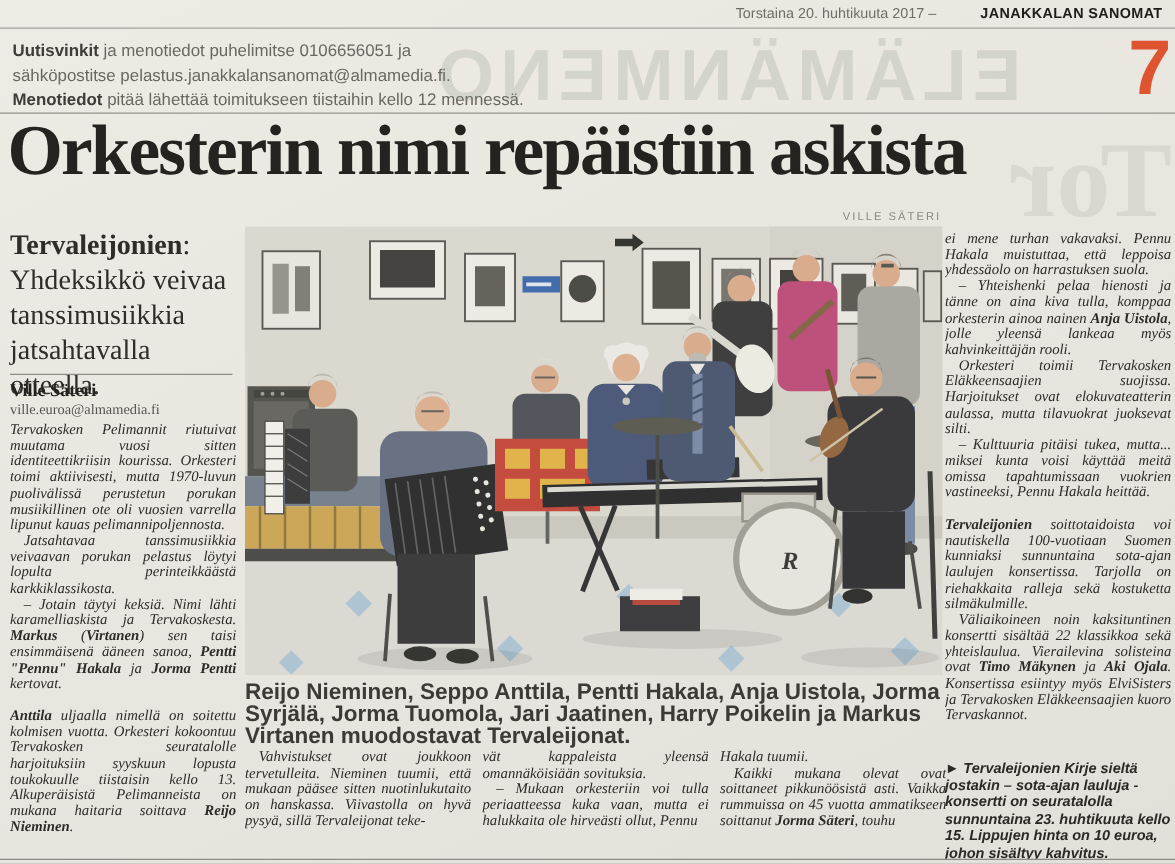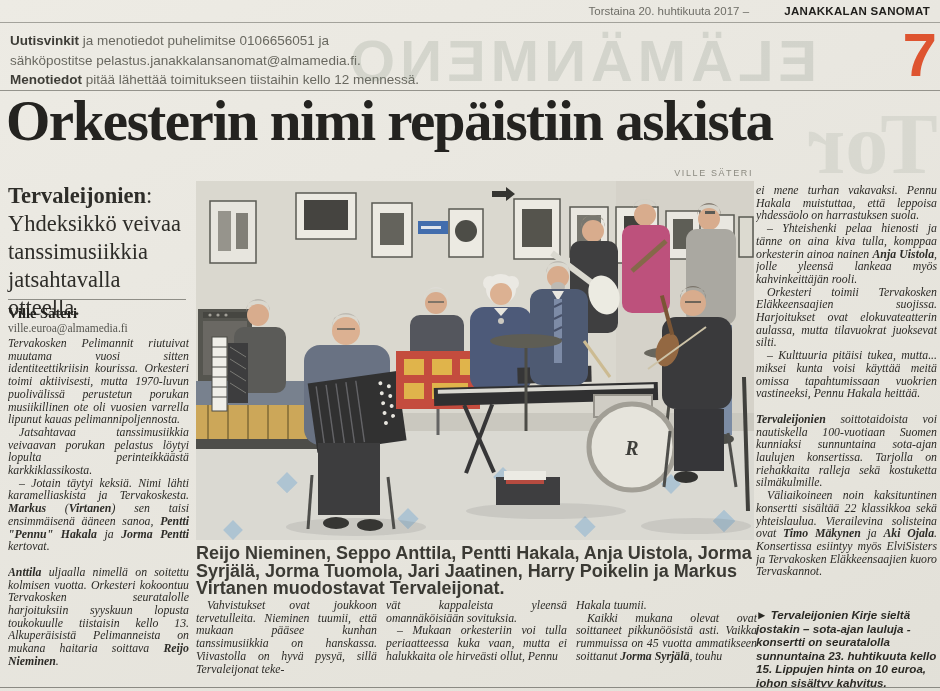--- a/index.html
+++ b/index.html
@@ -347,29 +347,29 @@
 
   <div class="caption">Reijo Nieminen, Seppo Anttila, Pentti Hakala, Anja Uistola, Jorma Syrjälä, Jorma Tuomola, Jari Jaatinen, Harry Poikelin ja Markus Virtanen muodostavat Tervaleijonat.</div>
 
   <div class="col col1">
       <p class="apara">Tervakosken Pelimannit riutuivat muutama vuosi sitten identiteettikriisin kourissa. Orkesteri toimi aktiivisesti, mutta 1970-luvun puolivälissä perustetun porukan musiikillinen ote oli vuosien varrella lipunut kauas pelimannipoljennosta.</p>
       <p class="apara indent">Jatsahtavaa tanssimusiikkia veivaavan porukan pelastus löytyi lopulta perinteikkäästä karkkiklassikosta.</p>
       <p class="apara indent">– Jotain täytyi keksiä. Nimi lähti karamelliaskista ja Tervakoskesta. <b>Markus</b> (<b>Virtanen</b>) sen taisi ensimmäisenä ääneen sanoa, <b>Pentti "Pennu" Hakala</b> ja <b>Jorma Pentti</b> kertovat.</p>
       <p class="apara section"><b>Anttila</b> uljaalla nimellä on soitettu kolmisen vuotta. Orkesteri kokoontuu Tervakosken seuratalolle harjoituksiin syyskuun lopusta toukokuulle tiistaisin kello 13. Alkuperäisistä Pelimanneista on mukana haitaria soittava <b>Reijo Nieminen</b>.</p>
     </div>
   <div class="col col2">
-      <p class="apara indent">Vahvistukset ovat joukkoon tervetulleita. Nieminen tuumii, että mukaan pääsee kunhan tanssimusiikkia on hanskassa. Viivastolla on hyvä pysyä, sillä Tervaleijonat teke-</p>
+      <p class="apara indent">Vahvistukset ovat joukkoon tervetulleita. Nieminen tuumii, että mukaan pääsee sitten nuotinlukutaito on hanskassa. Viivastolla on hyvä pysyä, sillä Tervaleijonat teke-</p>
     </div>
   <div class="col col3">
       <p class="apara">vät kappaleista yleensä omannäköisiään sovituksia.</p>
       <p class="apara indent">– Mukaan orkesteriin voi tulla periaatteessa kuka vaan, mutta ei halukkaita ole hirveästi ollut, Pennu</p>
     </div>
   <div class="col col4">
       <p class="apara">Hakala tuumii.</p>
-      <p class="apara indent">Kaikki mukana olevat ovat soittaneet pikkunöösistä asti. Vaikka rummuissa on 45 vuotta ammatikseen soittanut <b>Jorma Syrjälä</b>, touhu</p>
+      <p class="apara indent">Kaikki mukana olevat ovat soittaneet pikkunöösistä asti. Vaikka rummuissa on 45 vuotta ammatikseen soittanut <b>Jorma Säteri</b>, touhu</p>
     </div>
   <div class="col col5">
       <p class="apara">ei mene turhan vakavaksi. Pennu Hakala muistuttaa, että leppoisa yhdessäolo on harrastuksen suola.</p>
       <p class="apara indent">– Yhteishenki pelaa hienosti ja tänne on aina kiva tulla, komppaa orkesterin ainoa nainen <b>Anja Uistola</b>, jolle yleensä lankeaa myös kahvinkeittäjän rooli.</p>
       <p class="apara indent">Orkesteri toimii Tervakosken Eläkkeensaajien suojissa. Harjoitukset ovat elokuvateatterin aulassa, mutta tilavuokrat juoksevat silti.</p>
       <p class="apara indent">– Kulttuuria pitäisi tukea, mutta... miksei kunta voisi käyttää meitä omissa tapahtumissaan vuokrien vastineeksi, Pennu Hakala heittää.</p>
       <p class="apara section"><b>Tervaleijonien</b> soittotaidoista voi nautiskella 100-vuotiaan Suomen kunniaksi sunnuntaina sota-ajan laulujen konsertissa. Tarjolla on riehakkaita ralleja sekä kostuketta silmäkulmille.</p>
       <p class="apara indent">Väliaikoineen noin kaksituntinen konsertti sisältää 22 klassikkoa sekä yhteislaulua. Vierailevina solisteina ovat <b>Timo Mäkynen</b> ja <b>Aki Ojala</b>. Konsertissa esiintyy myös ElviSisters ja Tervakosken Eläkkeensaajien kuoro Tervaskannot.</p>
       <p class="apara event">► Tervaleijonien Kirje sieltä jostakin – sota-ajan lauluja -konsertti on seuratalolla sunnuntaina 23. huhtikuuta kello 15. Lippujen hinta on 10 euroa, johon sisältyy kahvitus.</p>
     </div>

